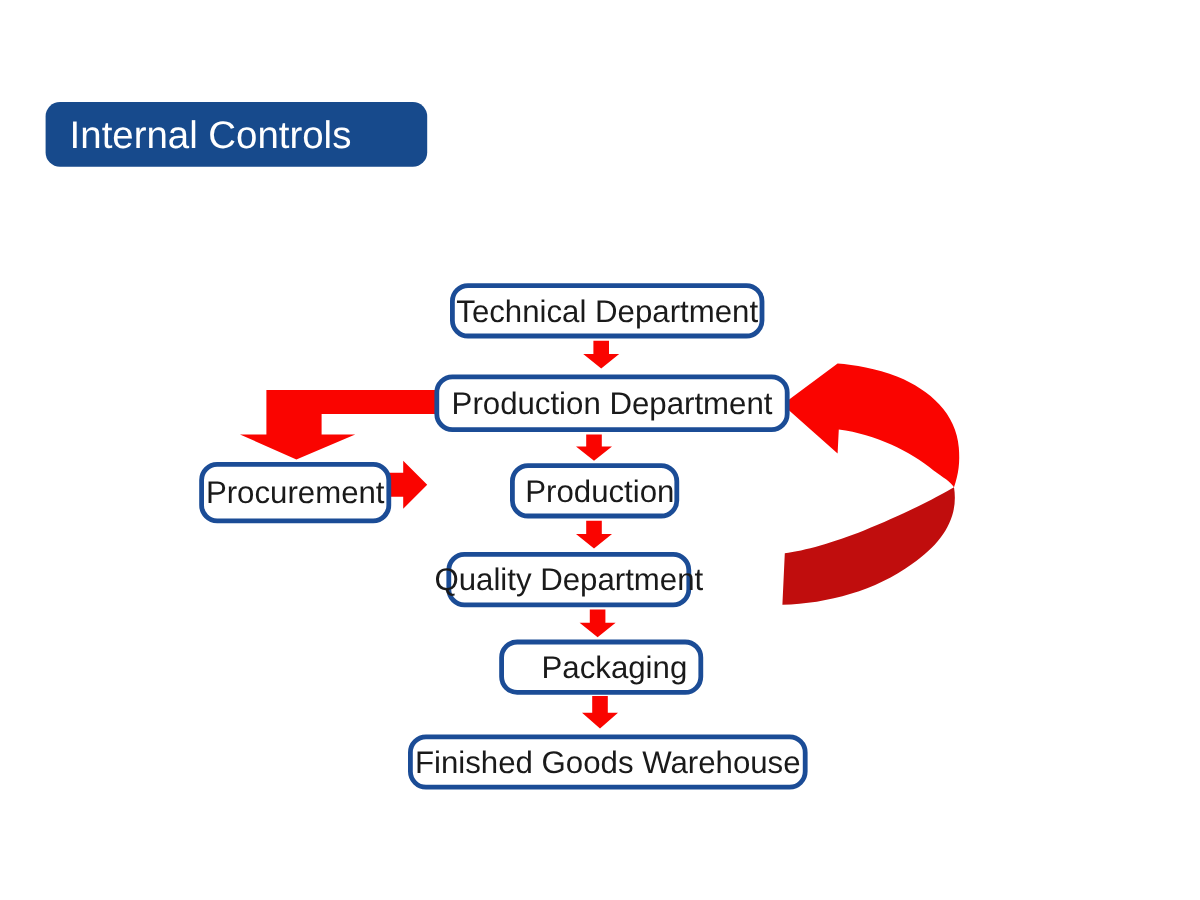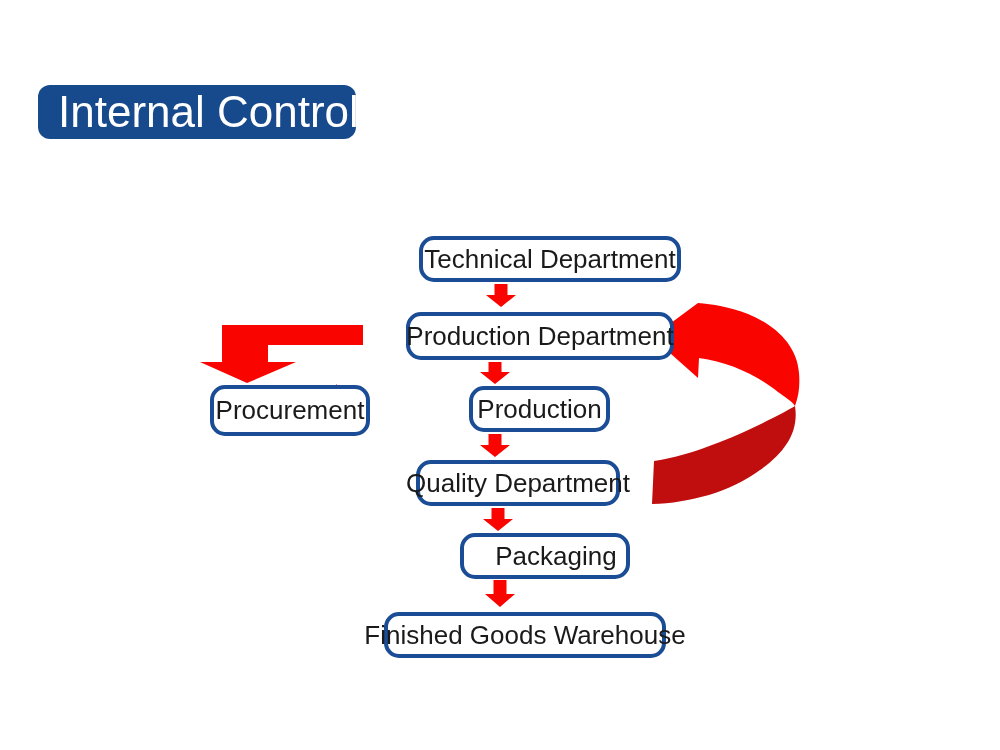--- a/index.html
+++ b/index.html
@@ -25,48 +25,47 @@
   .title-banner {
     position: absolute;
     left: 38px;
     top: 85px;
     width: 318px;
     height: 54px;
     box-sizing: border-box;
     background: var(--title-bg, #174A8C);
     border-radius: 12px;
     color: #ffffff;
-    font-size: 44px;
+    font-size: 32px;
     display: flex;
     align-items: center;
     padding-left: 20px;
     z-index: 2;
     white-space: nowrap;
   }
   .node {
     position: absolute;
     box-sizing: border-box;
     background: #ffffff;
     border: 4px solid var(--box-border, #1B4C96);
     border-radius: 15px;
     display: flex;
     align-items: center;
     justify-content: center;
     color: #1a1a1a;
     font-size: 26px;
     white-space: nowrap;
     z-index: 2;
-    margin-left: 44px;
   }
   .node-technical     { left: 375px; top: 236px; width: 262px; height: 46px; }
-  .node-production-d  { left: 362px; top: 312px; width: 268px; height: 48px; }
-  .node-production    { left: 425px; top: 386px; width: 141px; height: 46px; }
+  .node-production-d  { left: 362px; top: 312px; width: 296px; height: 48px; }
+  .node-production    { left: 425px; top: 386px; width: 141px; height: 46px; justify-content: flex-end; }
   .node-quality       { left: 372px; top: 460px; width: 204px; height: 46px; }
   .node-packaging     { left: 416px; top: 533px; width: 170px; height: 46px; padding-left: 22px; }
-  .node-warehouse     { left: 340px; top: 612px; width: 282px; height: 46px; }
+  .node-warehouse     { left: 340px; top: 612px; width: 333px; height: 46px; }
   .node-procurement   { left: 166px; top: 385px; width: 160px; height: 51px; }
 </style>
 </head>
 <body>
 
 <div class="slide">
 
   <svg class="arrow-layer" width="1000" height="750" viewBox="0 0 1000 750">
 
     <polygon fill="var(--arrow-red)" points="494.5,284 507.5,284 507.5,295 516,295 501,307 486,295 494.5,295"></polygon>

